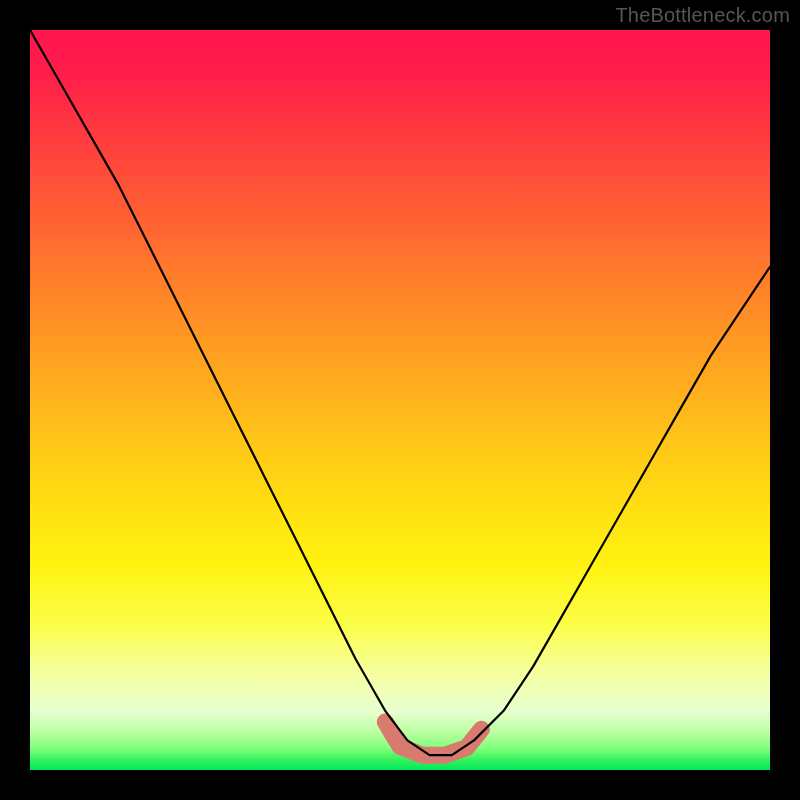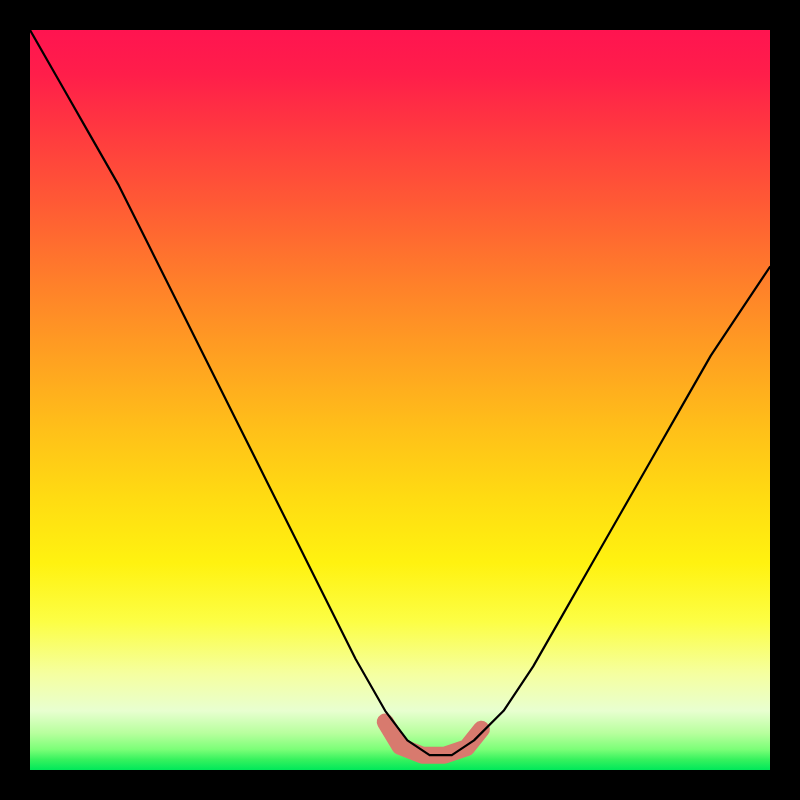--- a/index.html
+++ b/index.html
@@ -59,20 +59,21 @@
   .marker-layer {
     position: absolute;
     inset: 0;
     z-index: 4;
   }
 </style>
 </head>
 <body>
 <div class="frame">
 
+  <div class="watermark">TheBottleneck.com</div>
 
   <div class="plot">
     <div class="gradient"></div>
 
     <svg class="marker-layer" viewBox="0 0 740 740" preserveAspectRatio="none">
       <path id="valley-marker" fill="none" stroke="#d87a6e" stroke-width="17" stroke-linecap="round" stroke-linejoin="round" d="M355.20 691.90 L370.00 716.32 L392.20 725.20 L414.40 725.20 L436.60 717.80 L451.40 699.30"></path>
     </svg>
 
     <svg class="curve-layer" viewBox="0 0 740 740" preserveAspectRatio="none">
       <path id="bottleneck-curve" fill="none" stroke="#000000" stroke-width="2.2" stroke-linejoin="round" stroke-linecap="round" d="M0.00 0.00 L29.60 51.80 L59.20 103.60 L88.80 155.40 L118.40 214.60 L148.00 273.80 L177.60 333.00 L207.20 392.20 L236.80 451.40 L266.40 510.60 L296.00 569.80 L325.60 629.00 L355.20 680.80 L377.40 710.40 L399.60 725.20 L421.80 725.20 L444.00 710.40 L473.60 680.80 L503.20 636.40 L532.80 584.60 L562.40 532.80 L592.00 481.00 L621.60 429.20 L651.20 377.40 L680.80 325.60 L710.40 281.20 L740.00 236.80"></path>

